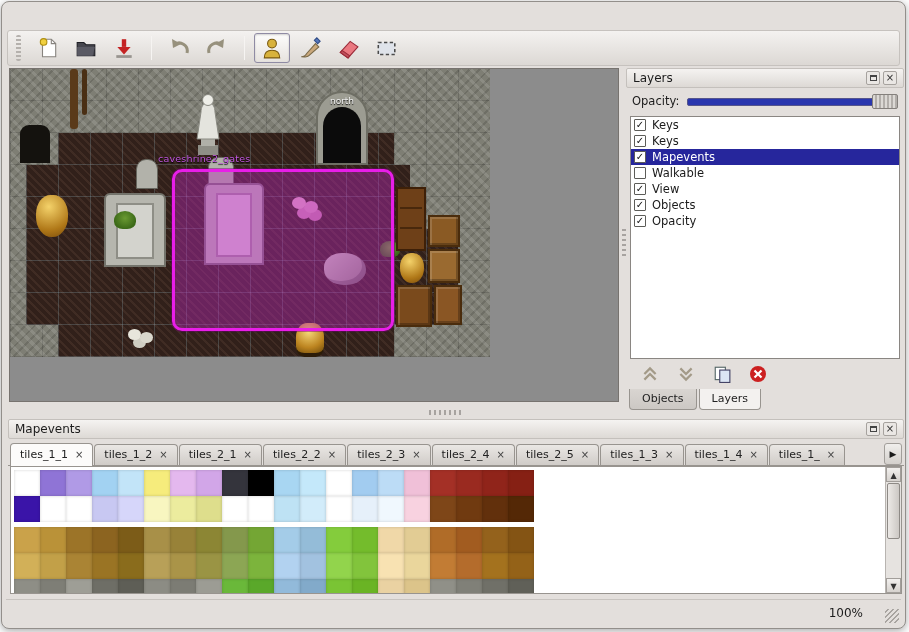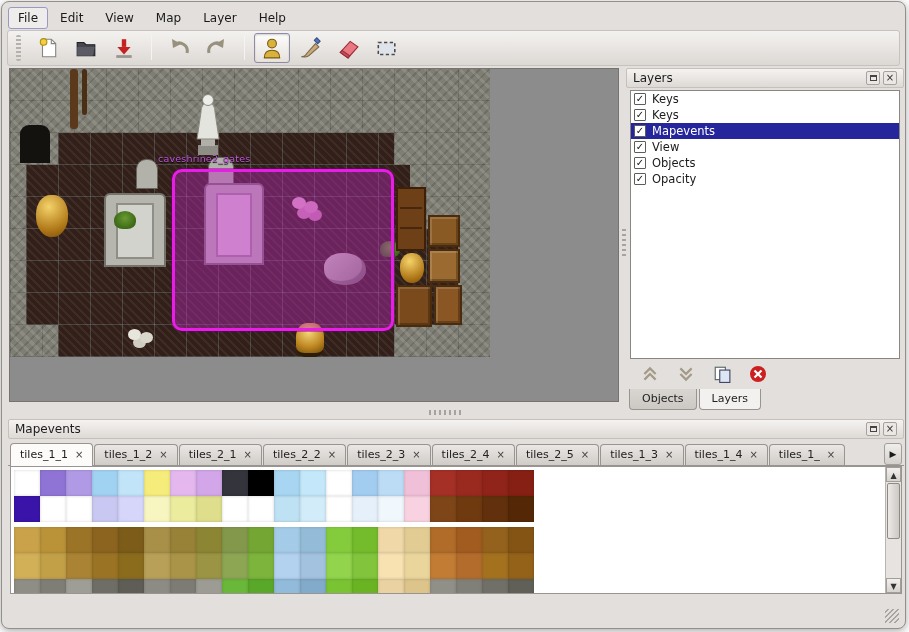--- a/index.html
+++ b/index.html
@@ -172,28 +172,20 @@
     border-top:1px solid #c8c4c0; display:flex; align-items:center; justify-content:flex-end;
     padding-right:38px; font-size:12px; color:#1c1c1c; }
   .resize-grip { position:absolute; right:6px; bottom:5px; width:14px; height:14px;
     background:repeating-linear-gradient(135deg, transparent 0 2px, #a8a4a0 2px 3.5px); }
 </style>
 </head>
 <body>
 
 <div class="window">
 
-  <div class="menubar">
-      <div class="menu-item focused">File</div>
-      <div class="menu-item">Edit</div>
-      <div class="menu-item">View</div>
-      <div class="menu-item">Map</div>
-      <div class="menu-item">Layer</div>
-      <div class="menu-item">Help</div>
-    </div>
 
   <div class="toolbar">
     <div class="tb-handle"></div>
 
     <button class="tb-btn">
       <span class="ticon">
         <svg width="22" height="22" viewBox="0 0 20 20">
             <path d="M5 2h8l4 4v12H5z" fill="#ffffff" stroke="#88847f"></path>
             <path d="M13 2v4h4" fill="none" stroke="#88847f"></path>
             <circle cx="6" cy="4.5" r="3" fill="#f0d040" stroke="#b09010"></circle>
@@ -285,20 +277,24 @@
 
       <div class="obj statue">
         <svg width="28" height="64" viewBox="0 0 28 64">
             <rect x="4" y="52" width="20" height="10" fill="#8e8e86"></rect>
             <rect x="7" y="46" width="14" height="7" fill="#b0b0a8"></rect>
             <path d="M14 10c5 0 7 4 7 9l4 27H3l4-27c0-5 2-9 7-9z" fill="#e4e4de" stroke="#8a8a82"></path>
             <circle cx="14" cy="7" r="5.5" fill="#eeeee8" stroke="#8a8a82"></circle>
           </svg>
       </div>
 
+      <div class="obj gate">
+        <div class="gate-inner"></div>
+        <span class="gate-label">north</span>
+      </div>
 
       <div class="obj tomb tomb1"></div>
       <div class="obj tomb tomb2"></div>
 
       <div class="obj door door-gray">
           <div class="panel"></div>
         </div>
       <div class="obj door door-pink">
           <div class="panel"></div>
         </div>
@@ -340,33 +336,44 @@
       <span class="dock-btns">
         <span class="dock-btn">
             <span class="float-ic"></span>
           </span>
         <span class="dock-btn">
             <span>×</span>
           </span>
       </span>
     </div>
 
+    <div class="opacity-row">
+      <span>Opacity:</span>
+      <div class="slider">
+        <div class="slider-track"></div>
+        <div class="slider-handle"></div>
+      </div>
+    </div>
 
     <div class="layers-list">
         <div class="layer-row">
           <span class="cb">✓</span>
           <span class="layer-label">Keys</span>
         </div>
         <div class="layer-row">
           <span class="cb">✓</span>
           <span class="layer-label">Keys</span>
         </div>
         <div class="layer-row selected">
           <span class="cb">✓</span>
           <span class="layer-label">Mapevents</span>
+        </div>
+        <div class="layer-row">
+          <span class="cb"></span>
+          <span class="layer-label">Walkable</span>
         </div>
         <div class="layer-row">
           <span class="cb">✓</span>
           <span class="layer-label">View</span>
         </div>
         <div class="layer-row">
           <span class="cb">✓</span>
           <span class="layer-label">Objects</span>
         </div>
         <div class="layer-row">
@@ -590,14 +597,17 @@
           </div>
         </div>
       <div class="vscroll">
         <div class="sb-btn up">▲</div>
         <div class="sb-thumb"></div>
         <div class="sb-btn down">▼</div>
       </div>
     </div>
   </div>
 
+  <div class="statusbar">
+    <span>100%</span>
+  </div>
   <div class="resize-grip"></div>
 </div>
 
 </body></html>

